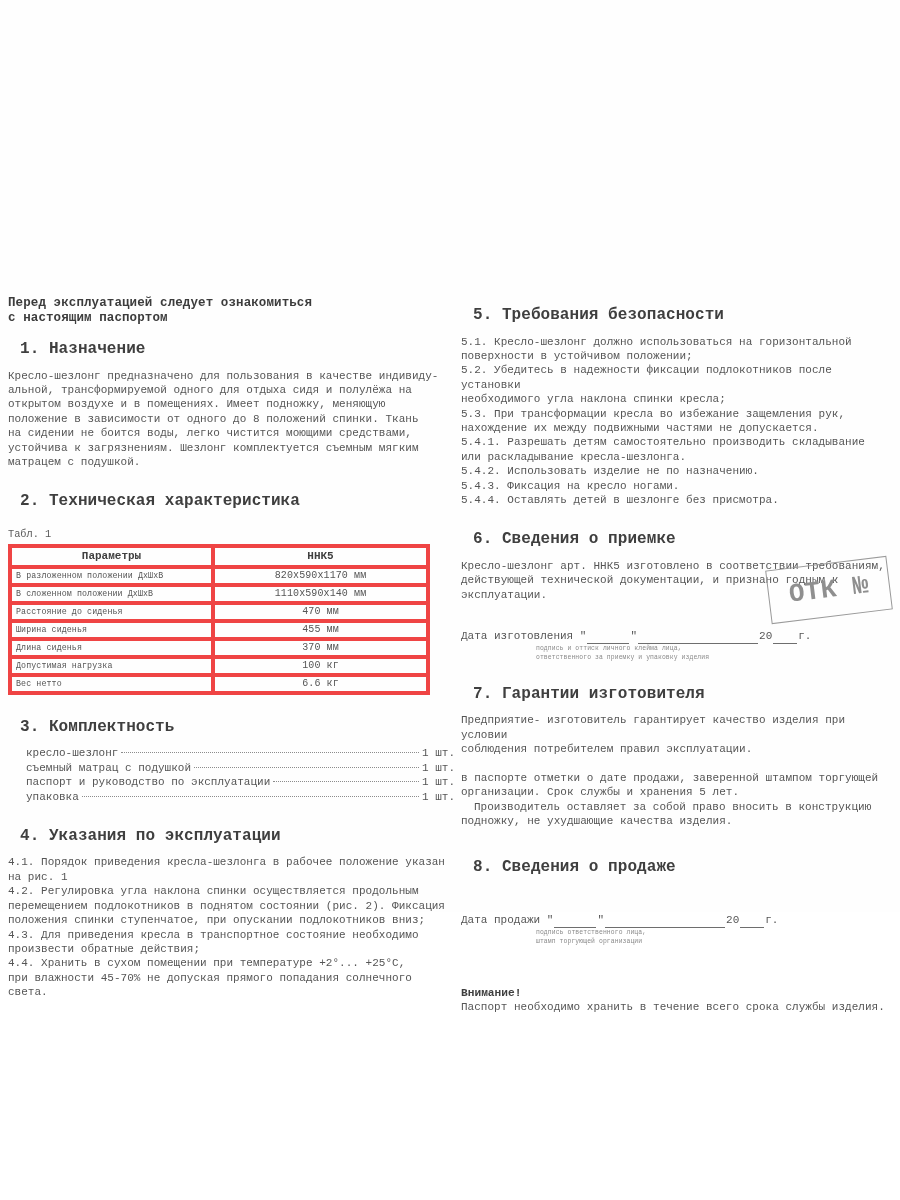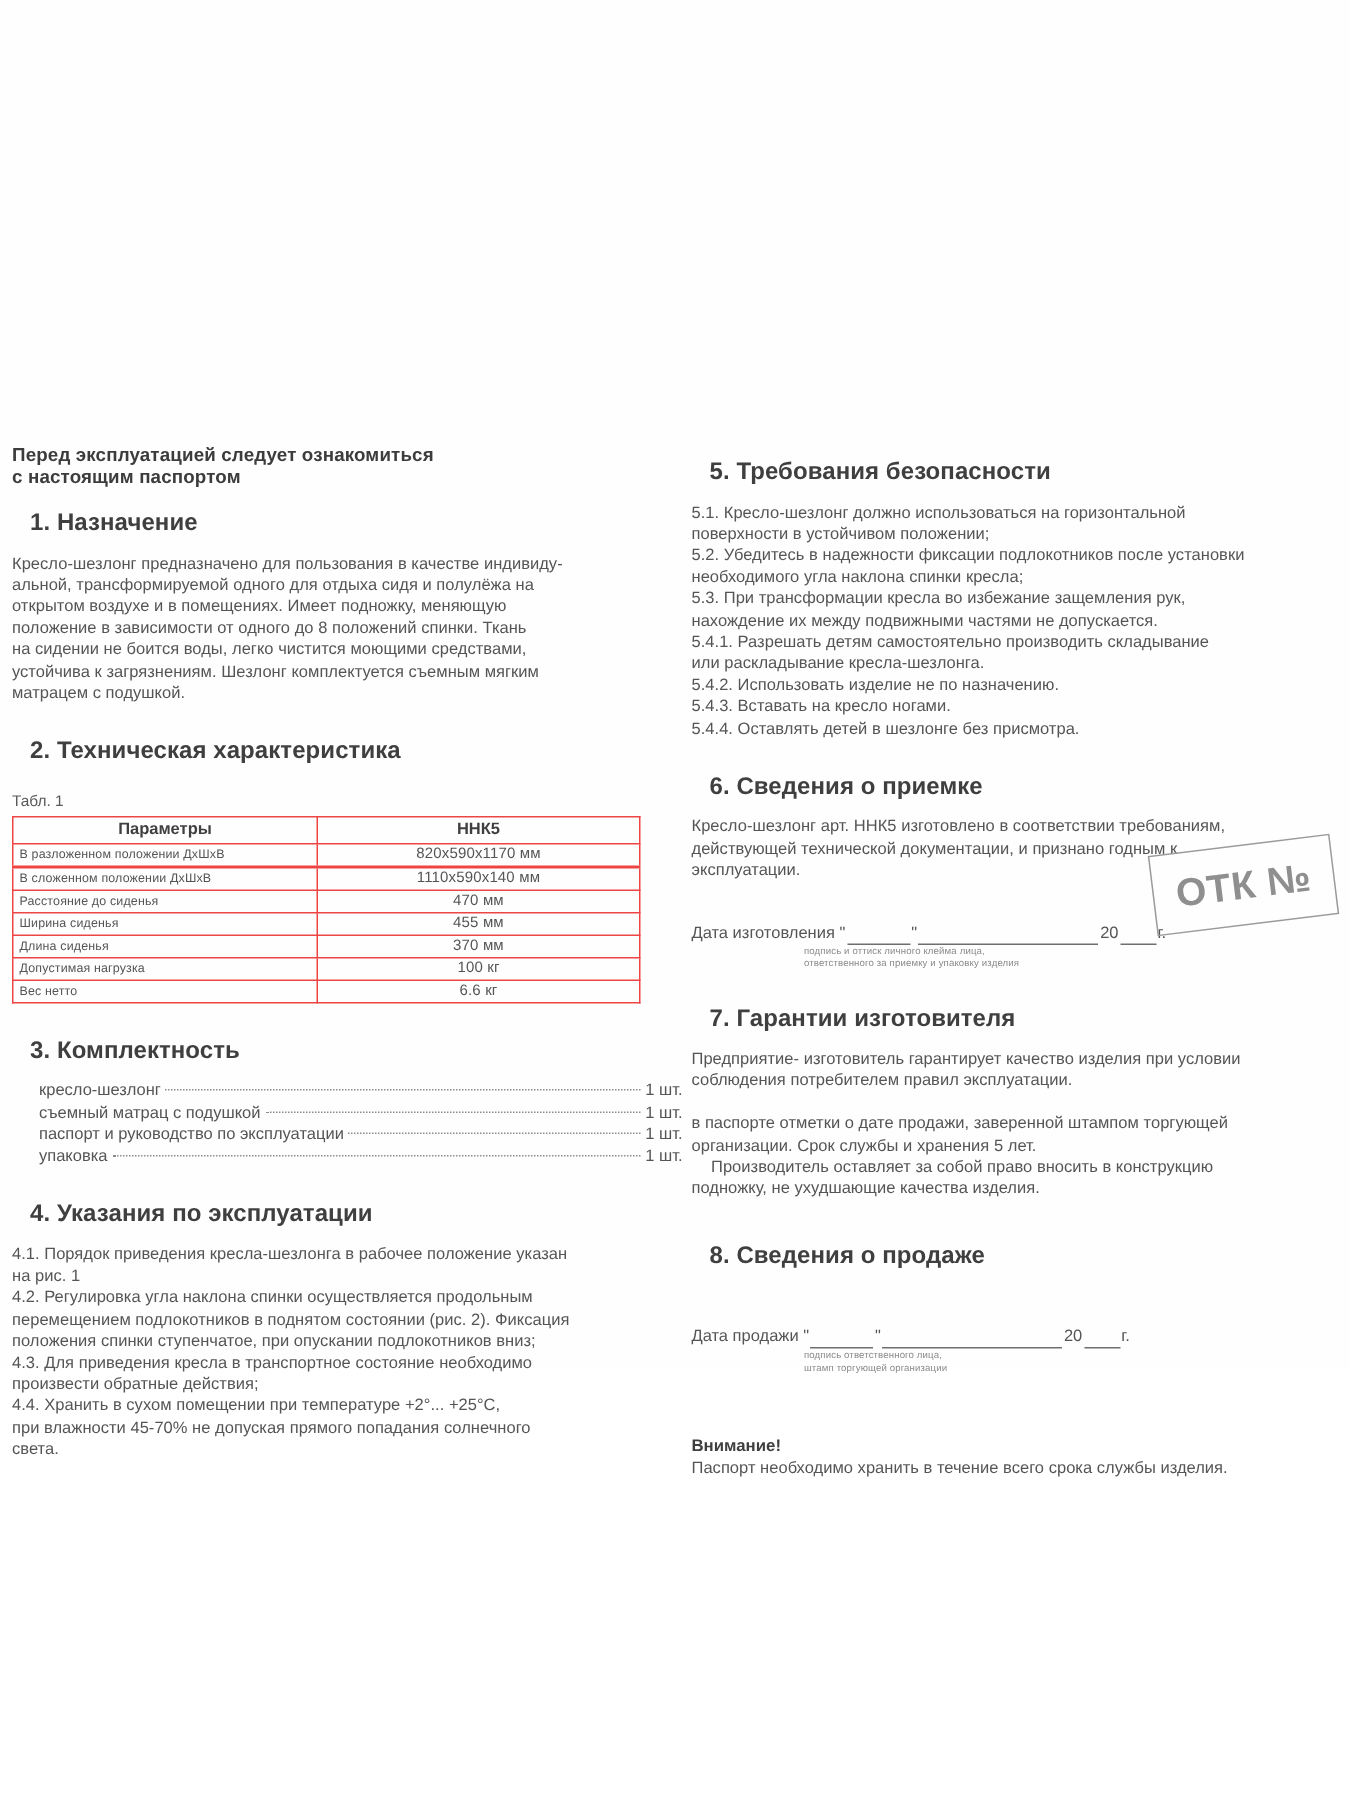--- a/index.html
+++ b/index.html
@@ -18,20 +18,21 @@
   }
 
   
   .scan {
     position: absolute;
     left: 0;
     top: 0;
     width: 900px;
     height: 912px;
     background: #fefefe;
+    font-family: Liberation Mono, monospace;
   }
 
   .columns {
     position: absolute;
     left: 0;
     top: 296px;
     width: 900px;
     display: flex;
     align-items: flex-start;
   }
@@ -92,21 +93,21 @@
     line-height: 13px;
     color: #5a5a5a;
     margin: 0 0 3px 0;
   }
   table.spec {
     border-collapse: collapse;
     width: 418px;
     table-layout: fixed;
   }
   table.spec th, table.spec td {
-    border: 1px solid #ef4444;
+    border: 4px solid #ef4444;
     color: #555;
     padding: 0 4px;
     height: 14px;
     line-height: 13px;
     vertical-align: middle;
   }
   table.spec th {
     font-size: 11px;
     font-weight: bold;
     text-align: center;
@@ -342,21 +343,21 @@
         <span>поверхности в устойчивом положении;</span><br>
         <span>5.2. Убедитесь в надежности фиксации подлокотников после установки</span><br>
         <span>необходимого угла наклона спинки кресла;</span><br>
         <span>5.3. При трансформации кресла во избежание защемления рук,</span><br>
         <span>нахождение их между подвижными частями не допускается.</span>
       </p>
       <p class="body-text">
         <span>5.4.1. Разрешать детям самостоятельно производить складывание</span><br>
         <span>или раскладывание кресла-шезлонга.</span><br>
         <span>5.4.2. Использовать изделие не  по назначению.</span><br>
-        <span>5.4.3. Вставать на кресло ногами.</span><br>
+        <span>5.4.3. Фиксация на кресло ногами.</span><br>
         <span>5.4.4. Оставлять детей в шезлонге без присмотра.</span>
       </p>
 
       <div class="gap-m"></div>
 
       <h2 class="sec">6. Сведения о приемке</h2>
       <p class="body-text">
         <span>Кресло-шезлонг арт. ННК5 изготовлено в соответствии требованиям,</span><br>
         <span>действующей технической документации, и признано годным к</span><br>
         <span>эксплуатации.</span>

